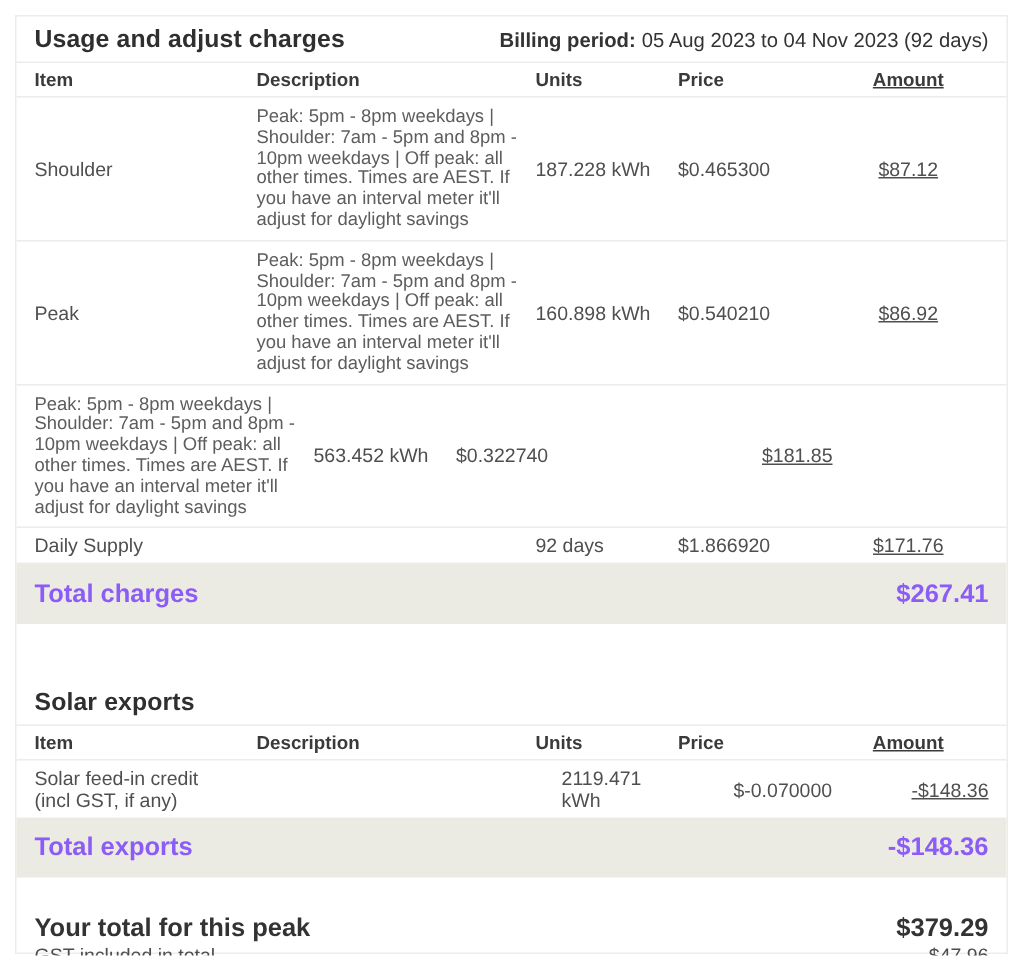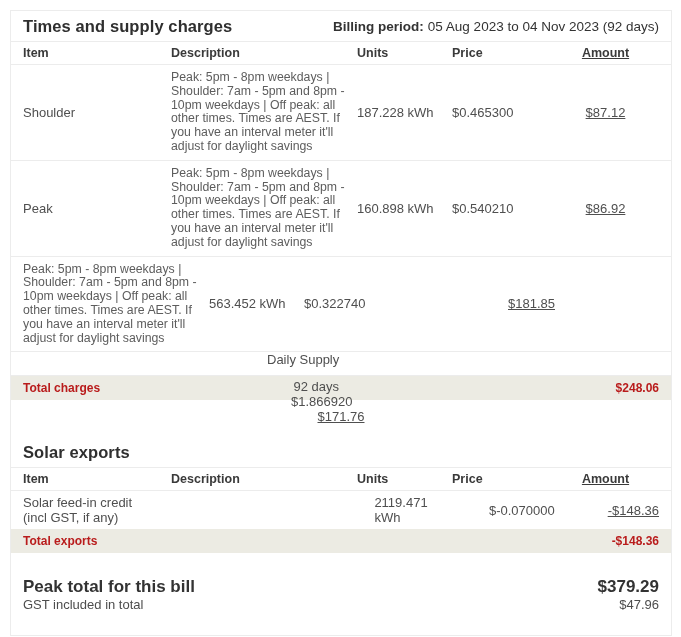--- a/index.html
+++ b/index.html
@@ -38,47 +38,47 @@
   .c-item{width:148px;box-sizing:border-box;padding-right:8px;}
   .c-desc{width:186px;box-sizing:border-box;padding-right:10px;}
   .c-units{width:95px;box-sizing:border-box;}
   .c-price{width:100px;box-sizing:border-box;}
   .c-amount{flex:1;text-align:center;text-decoration:underline;}
   .t-body{font-size:13px;color:#4f4f4f;}
   .t-body .c-desc{
     font-size:12.3px;line-height:13.8px;color:#5d5d5d;
     padding-top:6px;padding-bottom:6px;
   }
-  .t-body.short{height:24px;flex-direction:column;}
+  .t-body.short{height:24px;}
   .t-body.two-line .c-item{line-height:15px;padding-top:4px;padding-bottom:4px;}
   .total-row{
     display:flex;align-items:center;justify-content:space-between;
-    padding:0 12px;height:24px;
+    padding:0 12px;height:40px;
     background:#ecebe3;
-    font-size:12px;font-weight:bold;color:#b91c1c;
+    font-size:17px;font-weight:bold;color:#8b5cf6;
   }
   
   .solar-gap{height:37px;}
   .solar-title-bar{
     display:flex;align-items:center;padding:0 12px;height:30px;
     border-bottom:1px solid #ececec;
   }
   
   .summary{padding:0 12px;}
   .sum-row{display:flex;justify-content:space-between;align-items:center;}
   .sum-main{margin-top:24px;font-size:17px;font-weight:bold;color:#333333;}
   .sum-gst{font-size:13px;color:#4d4d4d;}
 </style>
 </head>
 <body>
 
 <div class="card">
 
   <div class="title-bar">
-    <div class="section-title">Times and supply charges</div>
+    <div class="section-title">Usage and adjust charges</div>
     <div class="billing">
       <span class="b-label">Billing period:</span><span>05 Aug 2023 to 04 Nov 2023 (92 days)</span>
     </div>
   </div>
 
   <div class="t-row t-head">
     <div class="c-item">Item</div>
     <div class="c-desc">Description</div>
     <div class="c-units">Units</div>
     <div class="c-price">Price</div>
@@ -111,21 +111,21 @@
   <div class="t-row t-body short">
     <div class="c-item">Daily Supply</div>
     <div class="c-desc"></div>
     <div class="c-units">92 days</div>
     <div class="c-price">$1.866920</div>
     <div class="c-amount">$171.76</div>
   </div>
 
   <div class="total-row">
     <div>Total charges</div>
-    <div>$248.06</div>
+    <div>$267.41</div>
   </div>
 
   <div class="solar-gap"></div>
 
   <div class="solar-title-bar">
     <div class="section-title">Solar exports</div>
   </div>
 
   <div class="t-row t-head">
     <div class="c-item">Item</div>
@@ -143,21 +143,21 @@
     <div class="c-amount">-$148.36</div>
   </div>
 
   <div class="total-row">
     <div>Total exports</div>
     <div>-$148.36</div>
   </div>
 
   <div class="summary">
     <div class="sum-row sum-main">
-      <div>Peak total for this bill</div>
+      <div>Your total for this peak</div>
       <div>$379.29</div>
     </div>
     <div class="sum-row sum-gst">
       <div>GST included in total</div>
       <div>$47.96</div>
     </div>
 
   </div>
 
 </div>

